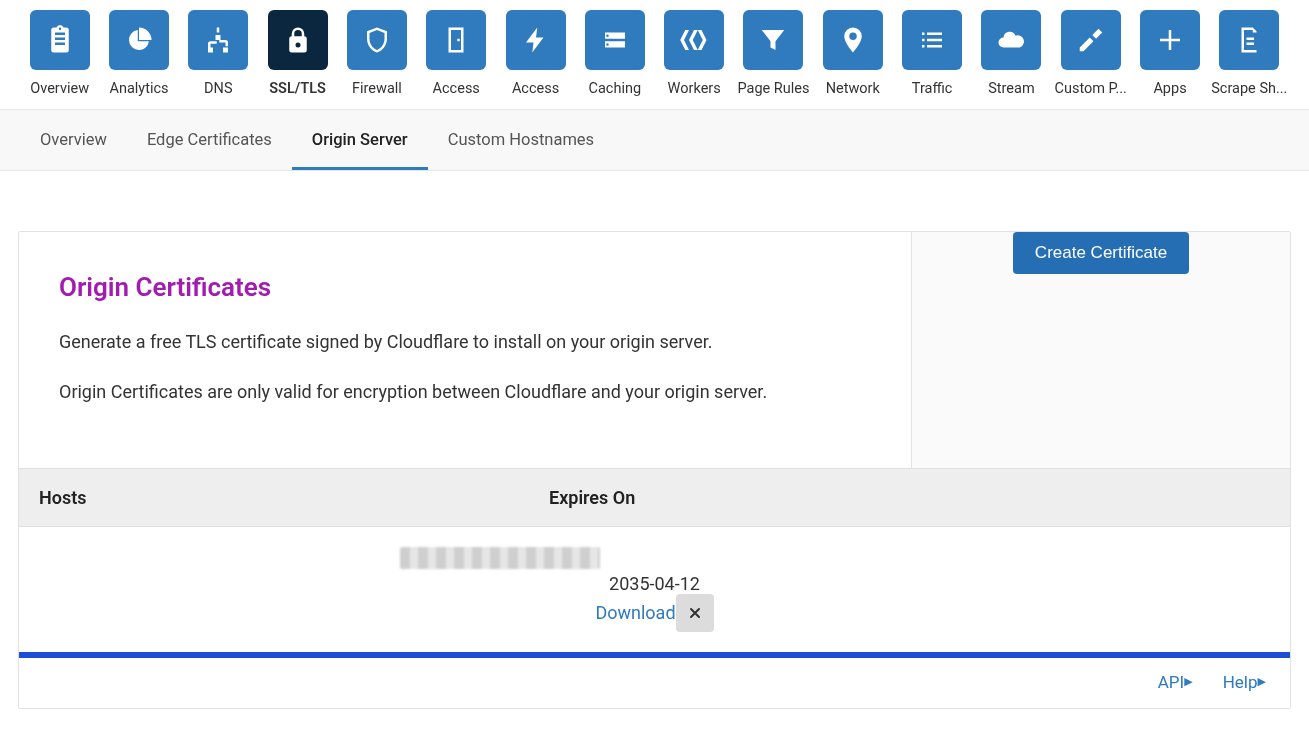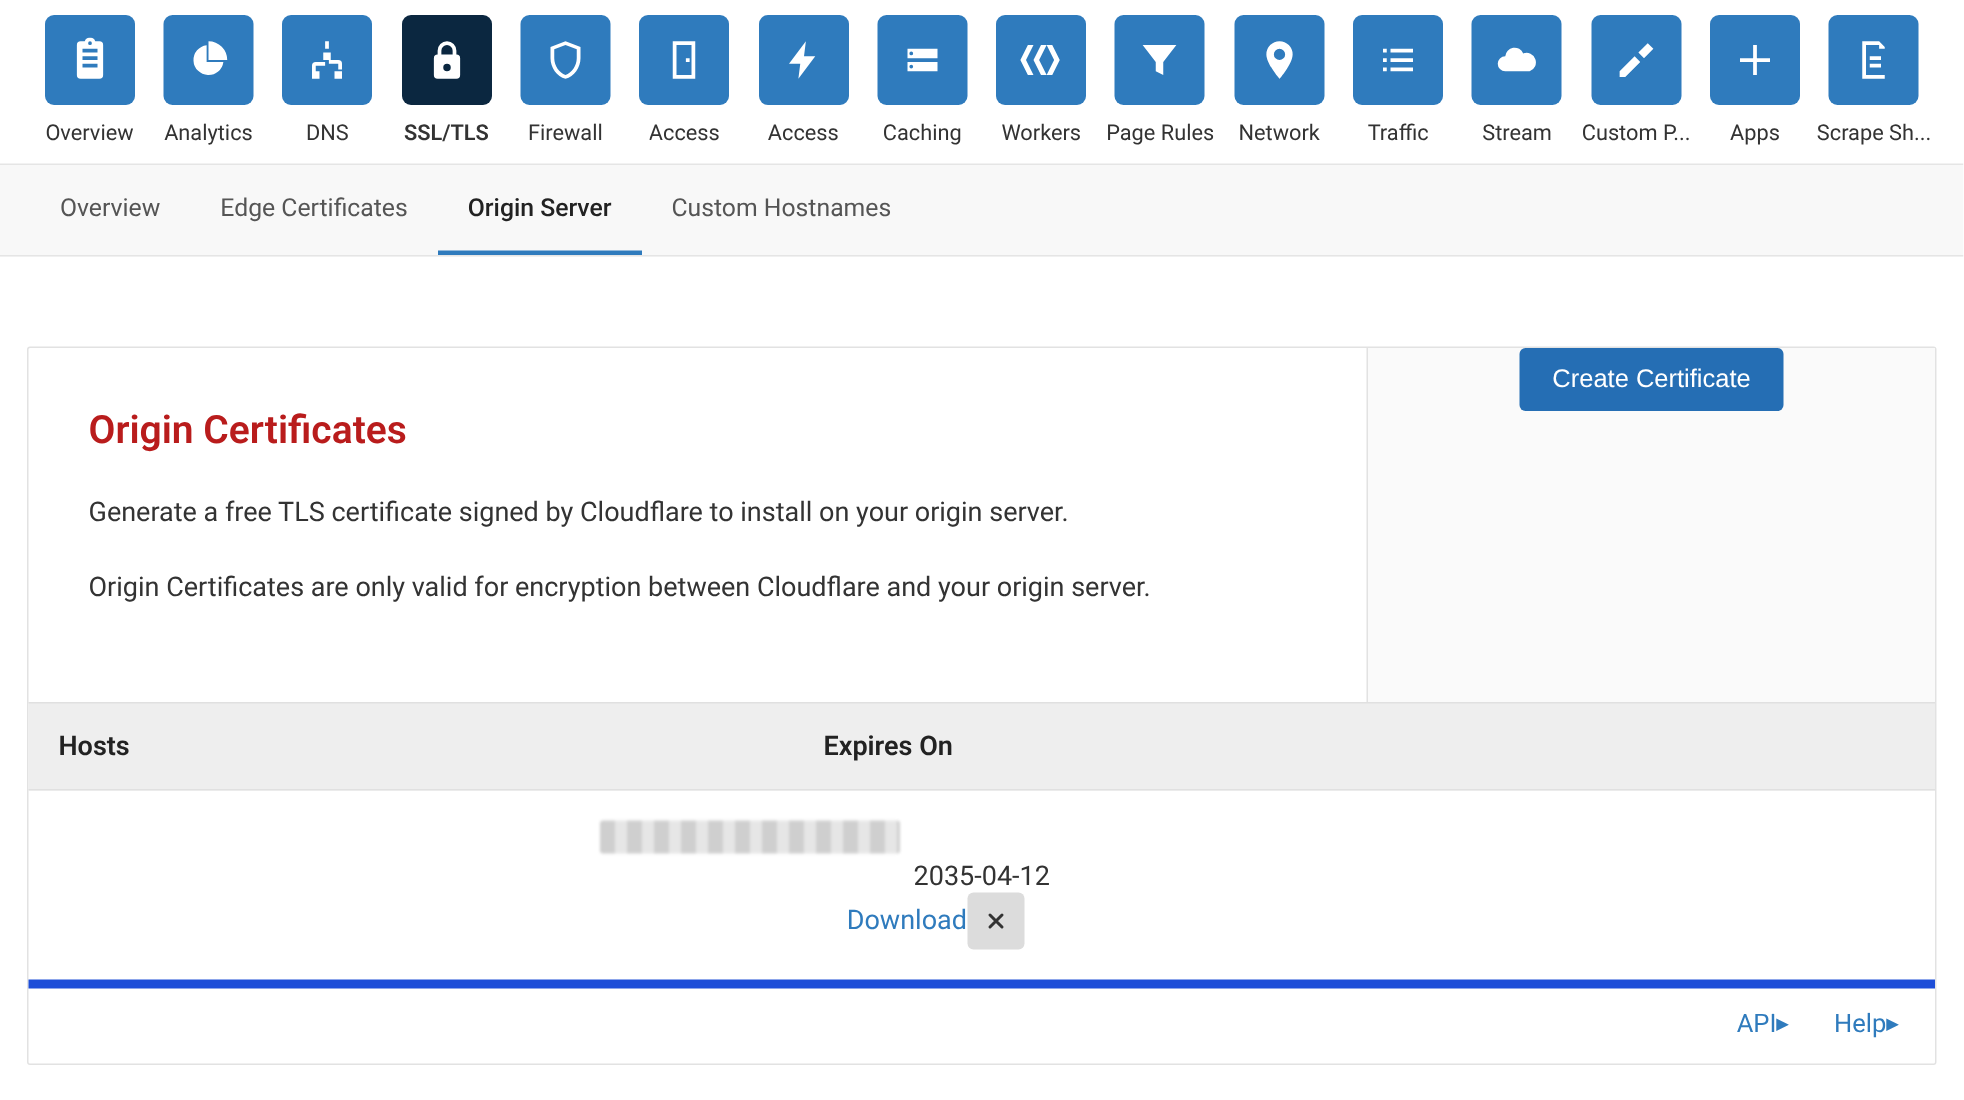--- a/index.html
+++ b/index.html
@@ -88,21 +88,21 @@
   .card-right {
     width: 378px;
     display: flex;
     align-items: flex-start;
     justify-content: center;
     background: #fafafa;
   }
   .section-title {
     font-size: 26px;
     font-weight: 600;
-    color: #b91c1c;
+    color: #a21caf;
     margin-bottom: 26px;
   }
   .section-desc {
     font-size: 18px;
     color: #333;
     line-height: 1.55;
     margin-bottom: 22px;
   }
   .btn-primary {
     background: #256eb4;
@@ -122,21 +122,21 @@
     background: #eeeeee;
     border-top: 1px solid #e0e0e0;
     border-bottom: 1px solid #e0e0e0;
     padding: 18px 20px;
     font-size: 18px;
     font-weight: 600;
     color: #222;
   }
   .col-hosts { width: 510px; }
   .col-expires { flex: 1; }
-  .col-actions { width: 180px; text-align: right; display:flex; justify-content:flex-start; align-items:center; gap:0;}
+  .col-actions { width: 180px; text-align: right; display:flex; justify-content:center; align-items:center; gap:0;}
   .table-row {
     display: flex;
     padding: 20px 20px;
     border-bottom: 6px solid #1d4ed8;
     align-items: center;
     font-size: 18px;
     color: #333;
     flex-direction: column;
   }
   .redacted {

